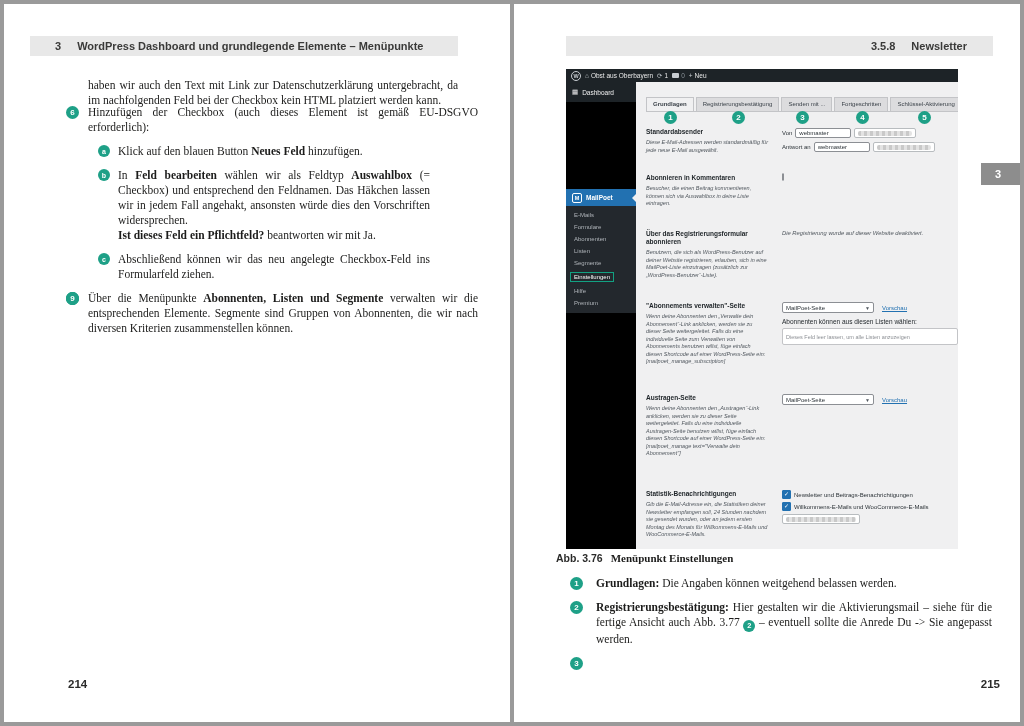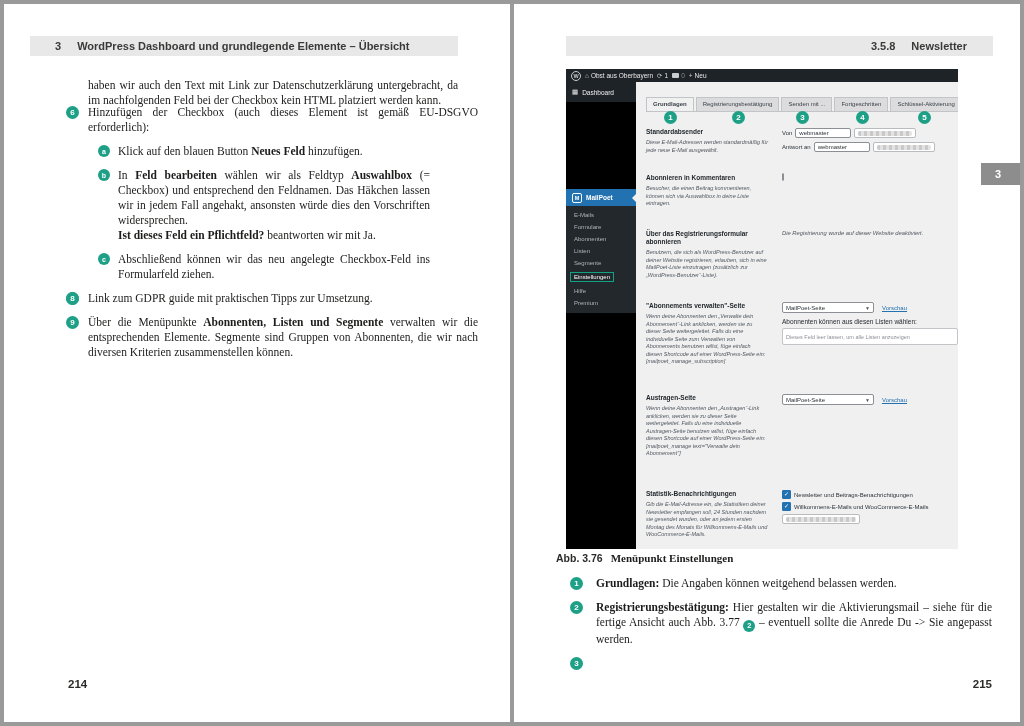--- a/index.html
+++ b/index.html
@@ -31,21 +31,21 @@
     display:flex;align-items:center;justify-content:center;}
   .li.l1 .badge{left:62px;}
   .li.l1 .li-text{margin-left:84px;margin-right:32px;}
   .li.l2 .badge{left:94px;width:12px;height:12px;font-size:7px;}
   .li.l2 .li-text{margin-left:114px;margin-right:80px;}
   .inline-badge{display:inline-flex;width:12px;height:12px;border-radius:50%;
     color:#fff;font-family:"Liberation Sans",sans-serif;font-weight:bold;font-size:7.5px;
     align-items:center;justify-content:center;vertical-align:-2px;}
   .pagenum{position:absolute;top:674px;font-family:"Liberation Sans",sans-serif;font-weight:bold;font-size:11.5px;color:#2b2b2a;}
   .pagenum-left{left:64px;text-align:center;}
-  .pagenum-right{right:28px;}
+  .pagenum-right{right:20px;}
 
   
   .caption{position:absolute;left:42px;top:548px;font-size:11px;font-weight:bold;}
   .caption b{font-family:"Liberation Sans",sans-serif;font-size:10.5px;margin-right:8px;color:#2b2b2a;}
   .rlist{position:absolute;left:0;top:572px;width:506px;}
   .rlist .li .badge{left:56px;}
   .rlist .li .li-text{margin-left:82px;margin-right:28px;}
 
   
   .figure{position:absolute;left:52px;top:65px;width:392px;height:480px;overflow:hidden;
@@ -108,21 +108,21 @@
 </style>
 </head>
 <body>
 
 <div class="spread">
   <div class="divider"></div>
 
   <div class="page page-left">
     <div class="hdr-bar hdr-left">
       <span class="hdr-num">3</span>
-      <span>WordPress Dashboard und grundlegende Elemente – Übersicht</span>
+      <span>WordPress Dashboard und grundlegende Elemente – Menüpunkte</span>
     </div>
 
     <div class="intro body-copy">haben wir auch den Text mit Link zur Datenschutzerklärung untergebracht, da im nachfolgenden Feld bei der Checkbox kein HTML platziert werden kann.</div>
 
     <div class="list">
       <div class="li l1">
         <span class="badge acc" style="background-color: rgb(30, 160, 135);">6</span>
         <div class="li-text body-copy"><span>Hinzufügen der Checkbox (auch dieses Element ist gemäß EU-DSGVO erforderlich):</span></div>
       </div>
       <div class="li l2">
@@ -135,21 +135,20 @@
       </div>
       <div class="li l2">
         <span class="badge acc" style="background-color: rgb(30, 160, 135);">c</span>
         <div class="li-text body-copy"><span>Abschließend können wir das neu angelegte Checkbox-Feld ins Formularfeld ziehen.</span></div>
       </div>
       <div class="li l1">
         <span class="badge acc" style="background-color: rgb(30, 160, 135);">7</span>
       </div>
       <div class="li l1">
         <span class="badge acc" style="background-color: rgb(30, 160, 135);">8</span>
-        <div class="li-text body-copy"><span>Link zum GDPR guide mit praktischen Tipps zur Umsetzung.</span></div>
       </div>
       <div class="li l1">
         <span class="badge acc" style="background-color: rgb(30, 160, 135);">9</span>
         <div class="li-text body-copy"><span>Über die Menüpunkte </span><span style="font-weight: 700;">Abonnenten, Listen und Segmente</span><span> verwalten wir die entsprechenden Elemente. Segmente sind Gruppen von Abonnenten, die wir nach diversen Kriterien zusammenstellen können.</span></div>
       </div>
     </div>
 
     <div class="pagenum pagenum-left">214</div>
   </div>
 

